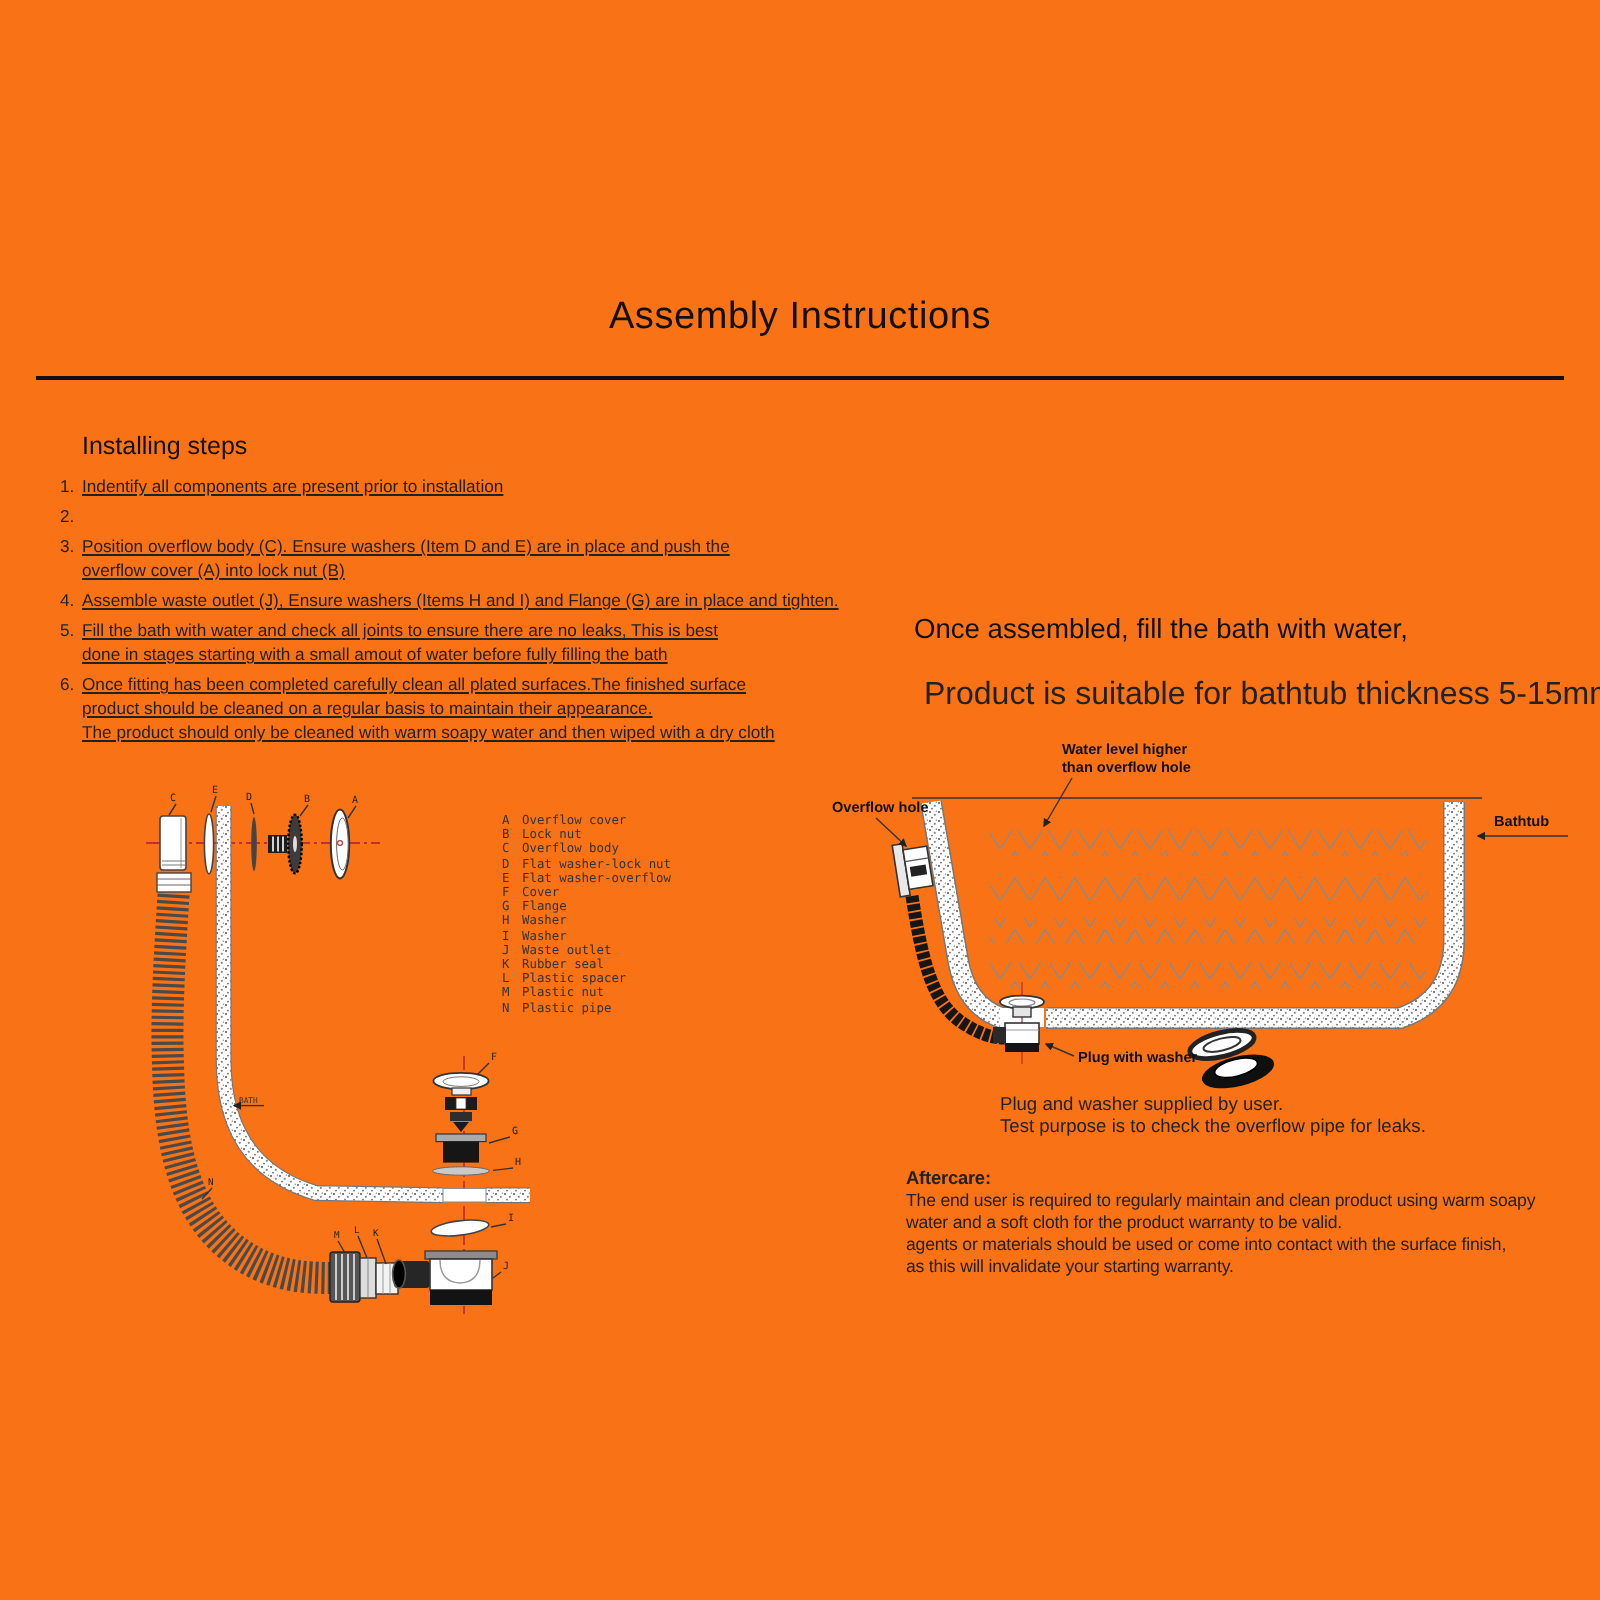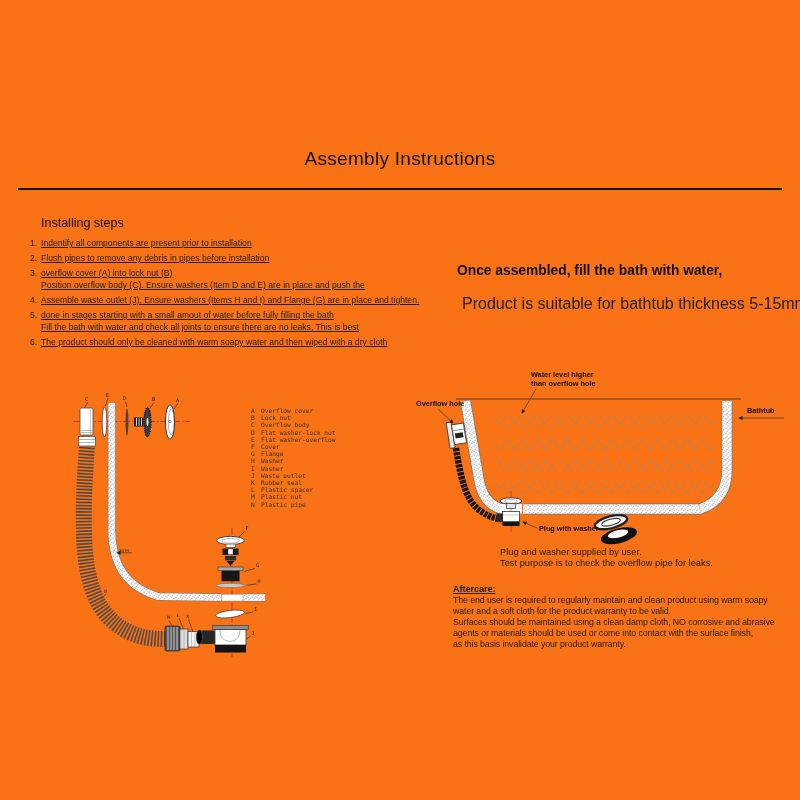--- a/index.html
+++ b/index.html
@@ -7,26 +7,26 @@
         font-family:"Liberation Sans",sans-serif;color:#1a1a1a;}
   .abs{position:absolute;}
   .title{left:0;right:0;top:148px;text-align:center;font-size:19px;color:#111;letter-spacing:.3px;}
   .rule{left:18px;right:18px;top:188px;border-top:2px solid #111;height:0;}
   .installing-heading{left:41px;top:216px;font-size:12.5px;color:#111;}
   .steps{left:30px;top:237px;width:440px;font-size:8.6px;line-height:12px;color:#222;}
   .step{display:flex;margin-bottom:3px;}
   .step .num{width:11px;flex:0 0 11px;}
   .step .lines div{white-space:nowrap;text-decoration:underline;}
   .right-heading{left:457px;top:262px;width:340px;}
-  .right-heading .h{font-size:13.8px;font-weight:bold;line-height:17px;color:#111;white-space:nowrap;}
+  .right-heading .h{font-size:13.8px;font-weight:normal;line-height:17px;color:#111;white-space:nowrap;margin-top:44px;}
   .right-heading .sub{font-size:16px;margin-top:16px;margin-left:5px;color:#222;white-space:nowrap;}
   .plug-note{left:500px;top:547px;font-size:9.3px;line-height:11px;color:#222;}
   .plug-note div{white-space:nowrap;}
   .aftercare{left:453px;top:584px;font-size:8.8px;line-height:10.9px;color:#222;letter-spacing:-0.1px;}
-  .aftercare .ah{font-weight:bold;text-decoration:underline;font-size:9.2px;}
+  .aftercare .ah{font-weight:bold;font-size:9.2px;}
   .aftercare div{white-space:nowrap;}
   .parts-list{left:251px;top:407px;font-family:"DejaVu Sans Mono",monospace;font-size:6.2px;
               line-height:7.2px;color:#333;}
   .part-row{white-space:nowrap;}
   .part-row .pl{display:inline-block;width:10px;}
   svg text{font-family:"Liberation Sans",sans-serif;}
   .lbl{font-size:7.3px;font-weight:bold;fill:#111;}
   .tiny{font-family:"DejaVu Sans Mono",monospace;font-size:5px;fill:#222;}
   .tiny2{font-family:"DejaVu Sans Mono",monospace;font-size:4.6px;fill:#222;}
   .bath-lbl{font-family:"DejaVu Sans Mono",monospace;font-size:3.9px;fill:#333;}
@@ -48,47 +48,46 @@
 
   <div class="abs steps">
     <div class="step">
       <span class="num">1.</span>
       <div class="lines">
           <div>Indentify all components are present prior to installation</div>
         </div>
     </div>
     <div class="step">
       <span class="num">2.</span>
-      <div class="lines">
-          <div>Flush pipes to remove any debris in pipes before installation</div>
-        </div>
     </div>
     <div class="step">
       <span class="num">3.</span>
       <div class="lines">
+        <div>Position overflow body (C). Ensure washers (Item D and E) are in place and push the</div>
         <div>overflow cover (A) into lock nut (B)</div>
-        <div>Position overflow body (C). Ensure washers (Item D and E) are in place and push the</div>
       </div>
     </div>
     <div class="step">
       <span class="num">4.</span>
       <div class="lines">
           <div>Assemble waste outlet (J), Ensure washers (Items H and I) and Flange (G) are in place and tighten.</div>
         </div>
     </div>
     <div class="step">
       <span class="num">5.</span>
       <div class="lines">
+        <div>Fill the bath with water and check all joints to ensure there are no leaks, This is best</div>
         <div>done in stages starting with a small amout of water before fully filling the bath</div>
-        <div>Fill the bath with water and check all joints to ensure there are no leaks, This is best</div>
       </div>
     </div>
     <div class="step">
       <span class="num">6.</span>
       <div class="lines">
+        <div>Once fitting has been completed carefully clean all plated surfaces.The finished surface</div>
+        <div>product should be cleaned on a regular basis to maintain their appearance.</div>
         <div>The product should only be cleaned with warm soapy water and then wiped with a dry cloth</div>
       </div>
     </div>
   </div>
 
   <div class="abs right-heading">
     <div class="h">Once assembled, fill the bath with water,</div>
     <div class="sub">Product is suitable for bathtub thickness 5-15mm</div>
   </div>
 
@@ -322,18 +321,17 @@
 
   <div class="abs plug-note">
     <div>Plug and washer supplied by user.</div>
     <div>Test purpose is to check the overflow pipe for leaks.</div>
   </div>
 
   <div class="abs aftercare">
     <div class="ah">Aftercare:</div>
     <div>The end user is required to regularly maintain and clean product using warm soapy</div>
     <div>water and a soft cloth for the product warranty to be valid.</div>
-    <div>Surfaces should be maintained using a clean damp cloth, NO corrosive and abrasive</div>
     <div>agents or materials should be used or come into contact with the surface finish,</div>
-    <div>as this basis invalidate your product warranty.</div>
+    <div>as this will invalidate your starting warranty.</div>
   </div>
 
 </div>
 
 </body></html>

